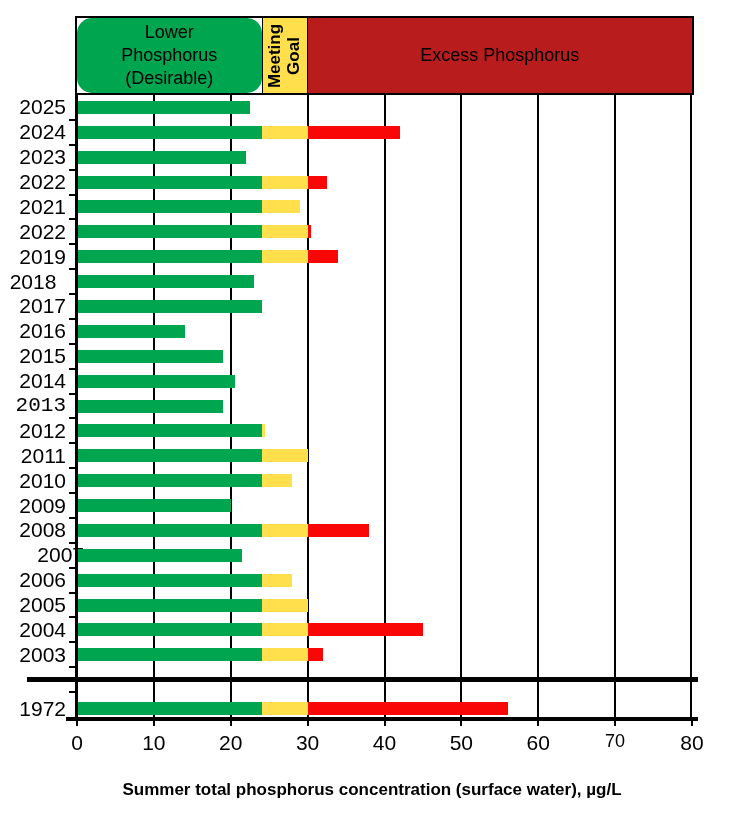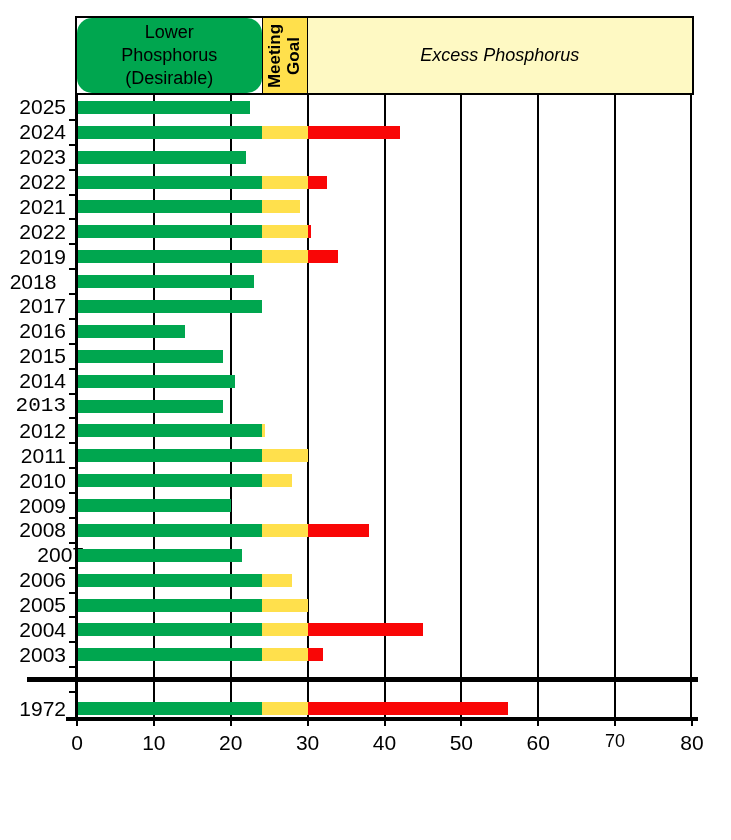--- a/index.html
+++ b/index.html
@@ -38,21 +38,21 @@
         <div>Phosphorus</div>
         <div>(Desirable)</div>
       </div>
     </div>
     <div class="zone zone-goal" style="background: rgb(255, 224, 76);">
       <div class="goal-text">
         <div>Meeting</div>
         <div>Goal</div>
       </div>
     </div>
-    <div class="zone zone-excess" style="background: #fef9c3; font-style: italic;">
+    <div class="zone zone-excess" style="background: #b91c1c;">
       <div class="zone-text">
         <div>Excess Phosphorus</div>
       </div>
     </div>
   </div>
 
   <div class="plot">
     <div class="y-axis-line"></div>
   <div style="position: absolute; left: 75.875px; top: 0px; width: 2px; height: 100%; background: rgb(0, 0, 0); z-index: 1;"></div>
       <div style="position: absolute; left: 152.75px; top: 0px; width: 2px; height: 100%; background: rgb(0, 0, 0); z-index: 1;"></div>
@@ -154,20 +154,21 @@
       <div style="position: absolute; left: 0px; top: 607px; width: 615px; height: 13px; display: flex; z-index: 2;">
         <div style="width: 184.5px; height: 100%; background: rgb(0, 166, 79); flex: 0 0 auto;"></div>
         <div style="width: 46.125px; height: 100%; background: rgb(255, 224, 76); flex: 0 0 auto;"></div>
         <div style="width: 199.875px; height: 100%; background: rgb(249, 6, 6); flex: 0 0 auto;"></div>
       </div>
     </div>
 
   <div class="separator"></div>
   <div class="xaxis"></div>
 
+  <div class="title">Summer total phosphorus concentration (surface water), µg/L</div>
 
 <div style="position: absolute; left: 0px; top: 95.44px; width: 66px; text-align: right; font-size: 21px; line-height: 24px;">2025</div>
     <div style="position: absolute; left: 0px; top: 120.32px; width: 66px; text-align: right; font-size: 21px; line-height: 24px;">2024</div>
     <div style="position: absolute; left: 0px; top: 145.2px; width: 66px; text-align: right; font-size: 21px; line-height: 24px;">2023</div>
     <div style="position: absolute; left: 0px; top: 170.08px; width: 66px; text-align: right; font-size: 21px; line-height: 24px;">2022</div>
     <div style="position: absolute; left: 0px; top: 194.96px; width: 66px; text-align: right; font-size: 21px; line-height: 24px;">2021</div>
     <div style="position: absolute; left: 0px; top: 219.84px; width: 66px; text-align: right; font-size: 21px; line-height: 24px;">2022</div>
     <div style="position: absolute; left: 0px; top: 244.72px; width: 66px; text-align: right; font-size: 21px; line-height: 24px;">2019</div>
     <div style="position: absolute; left: 0px; top: 269.6px; width: 66px; text-align: center; font-size: 21px; line-height: 24px;">2018</div>
     <div style="position: absolute; left: 0px; top: 294.48px; width: 66px; text-align: right; font-size: 21px; line-height: 24px;">2017</div>

